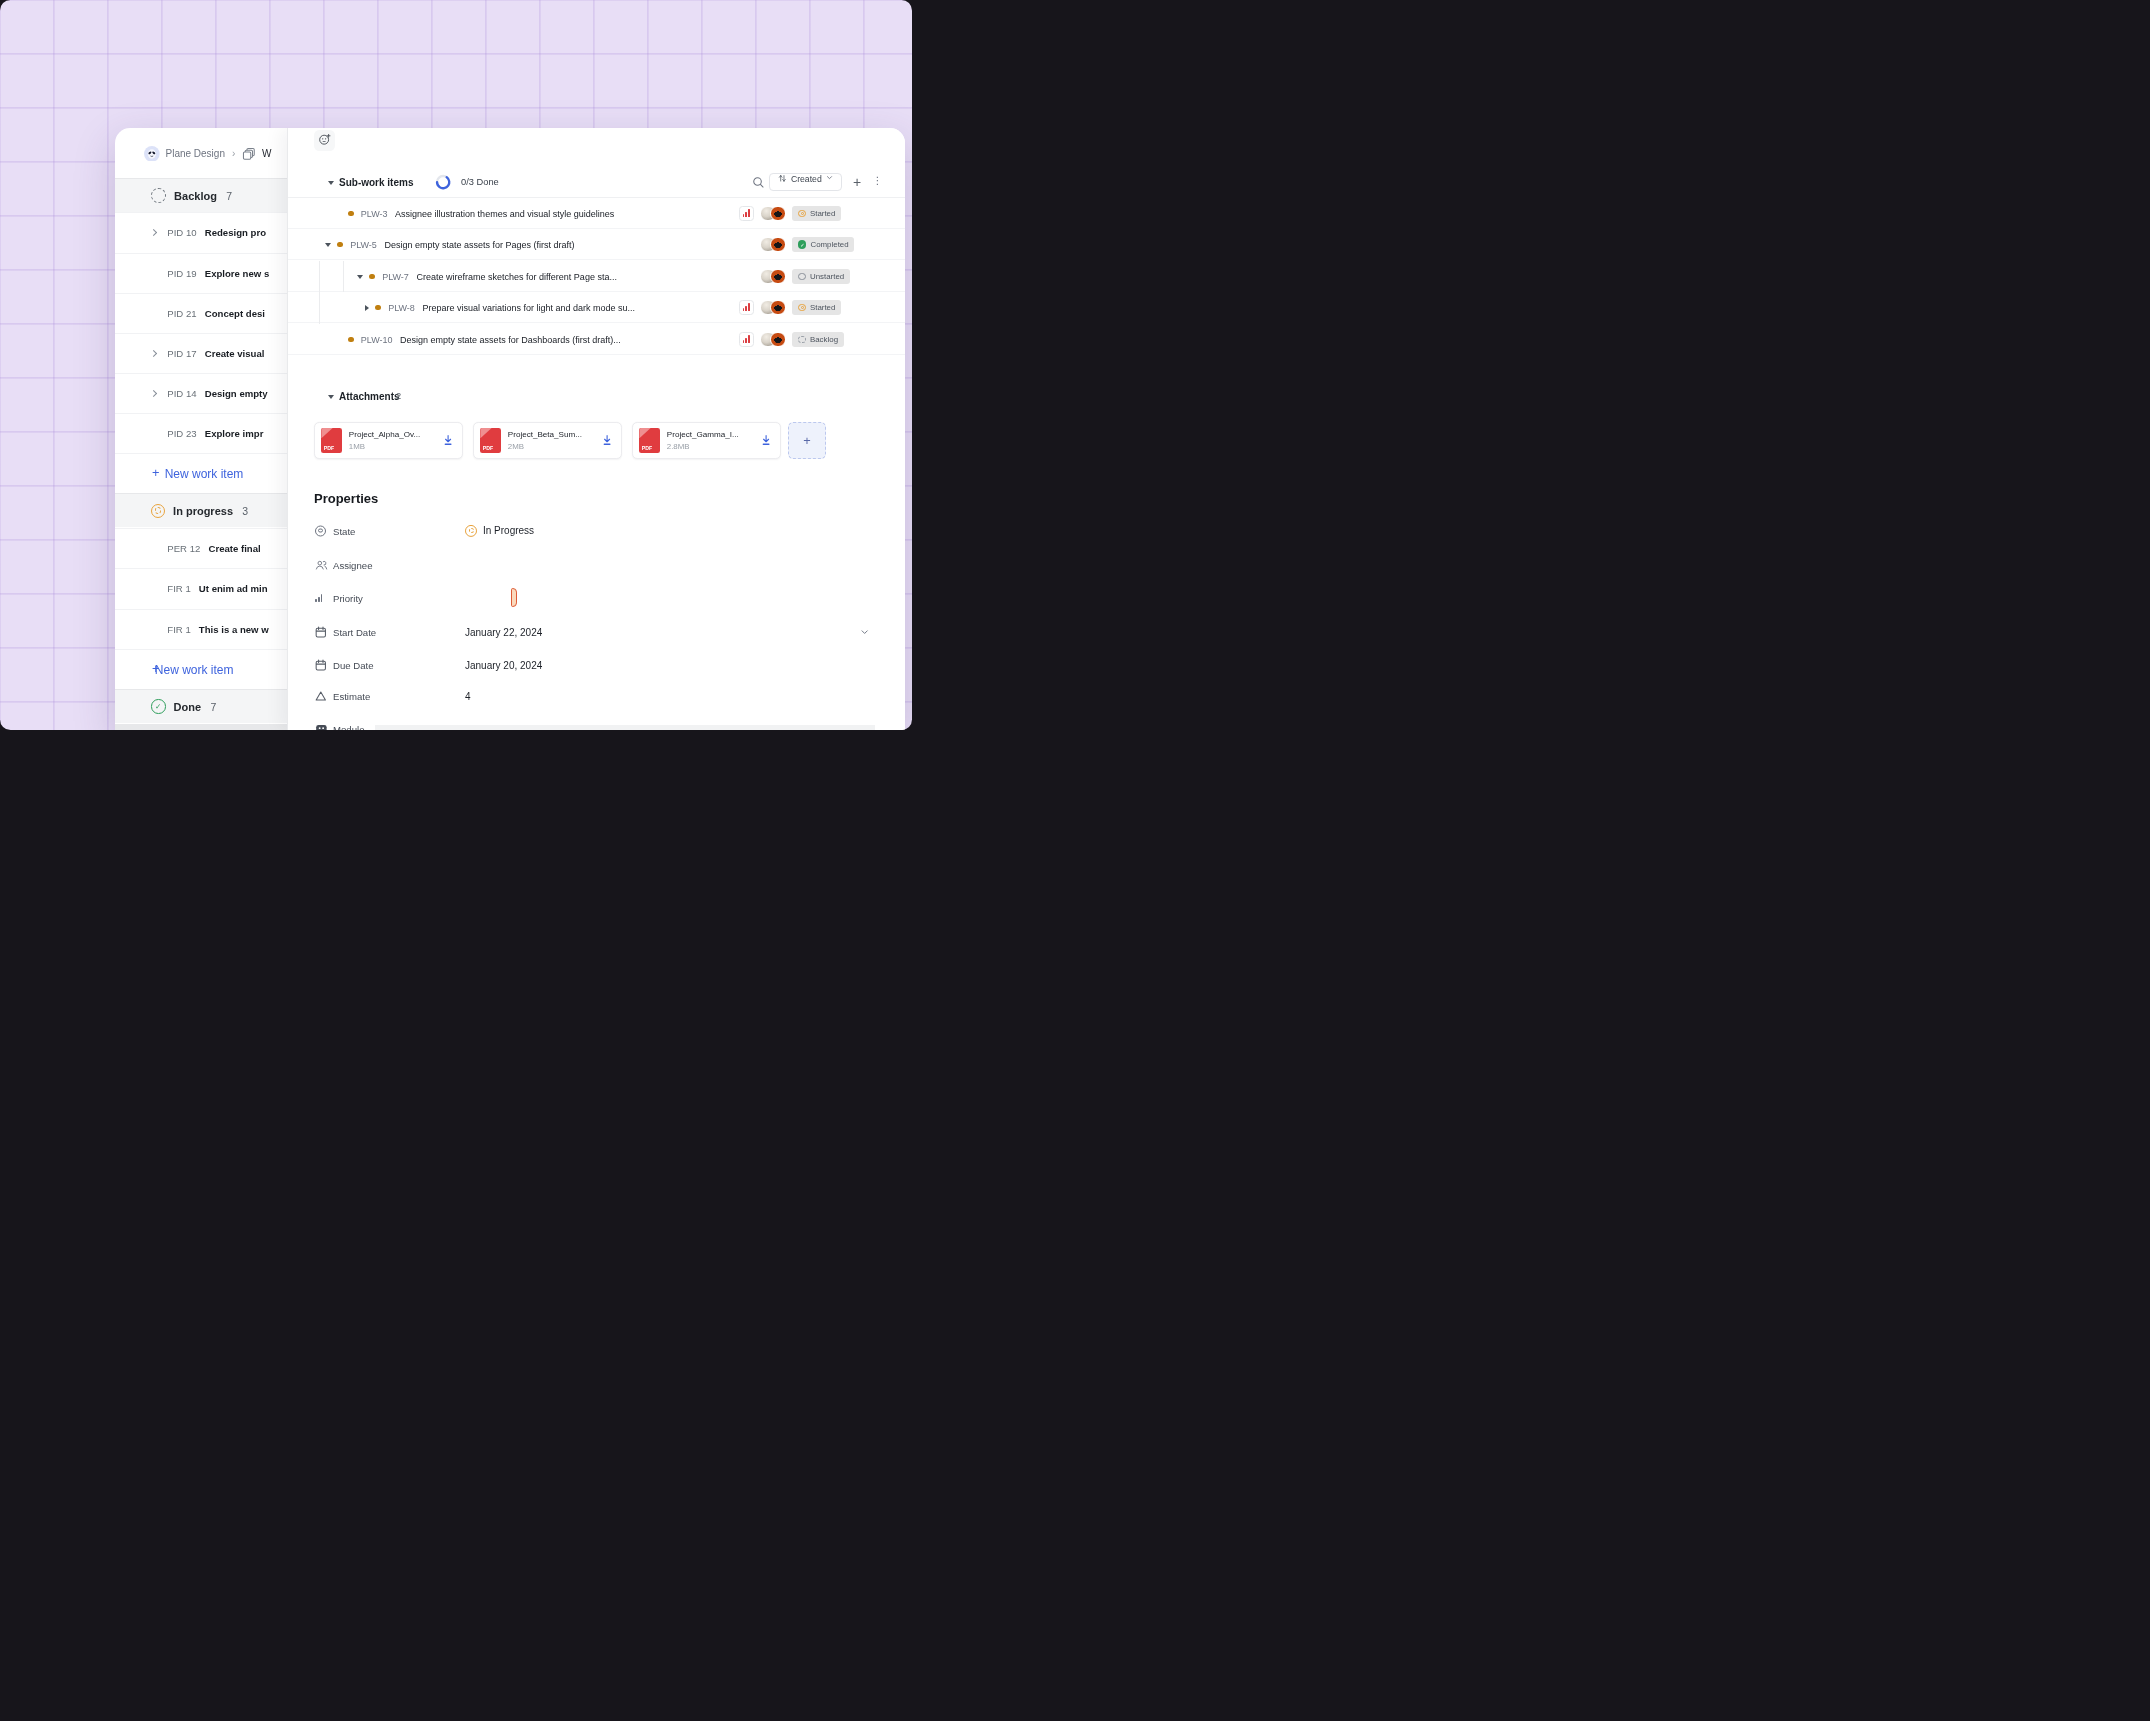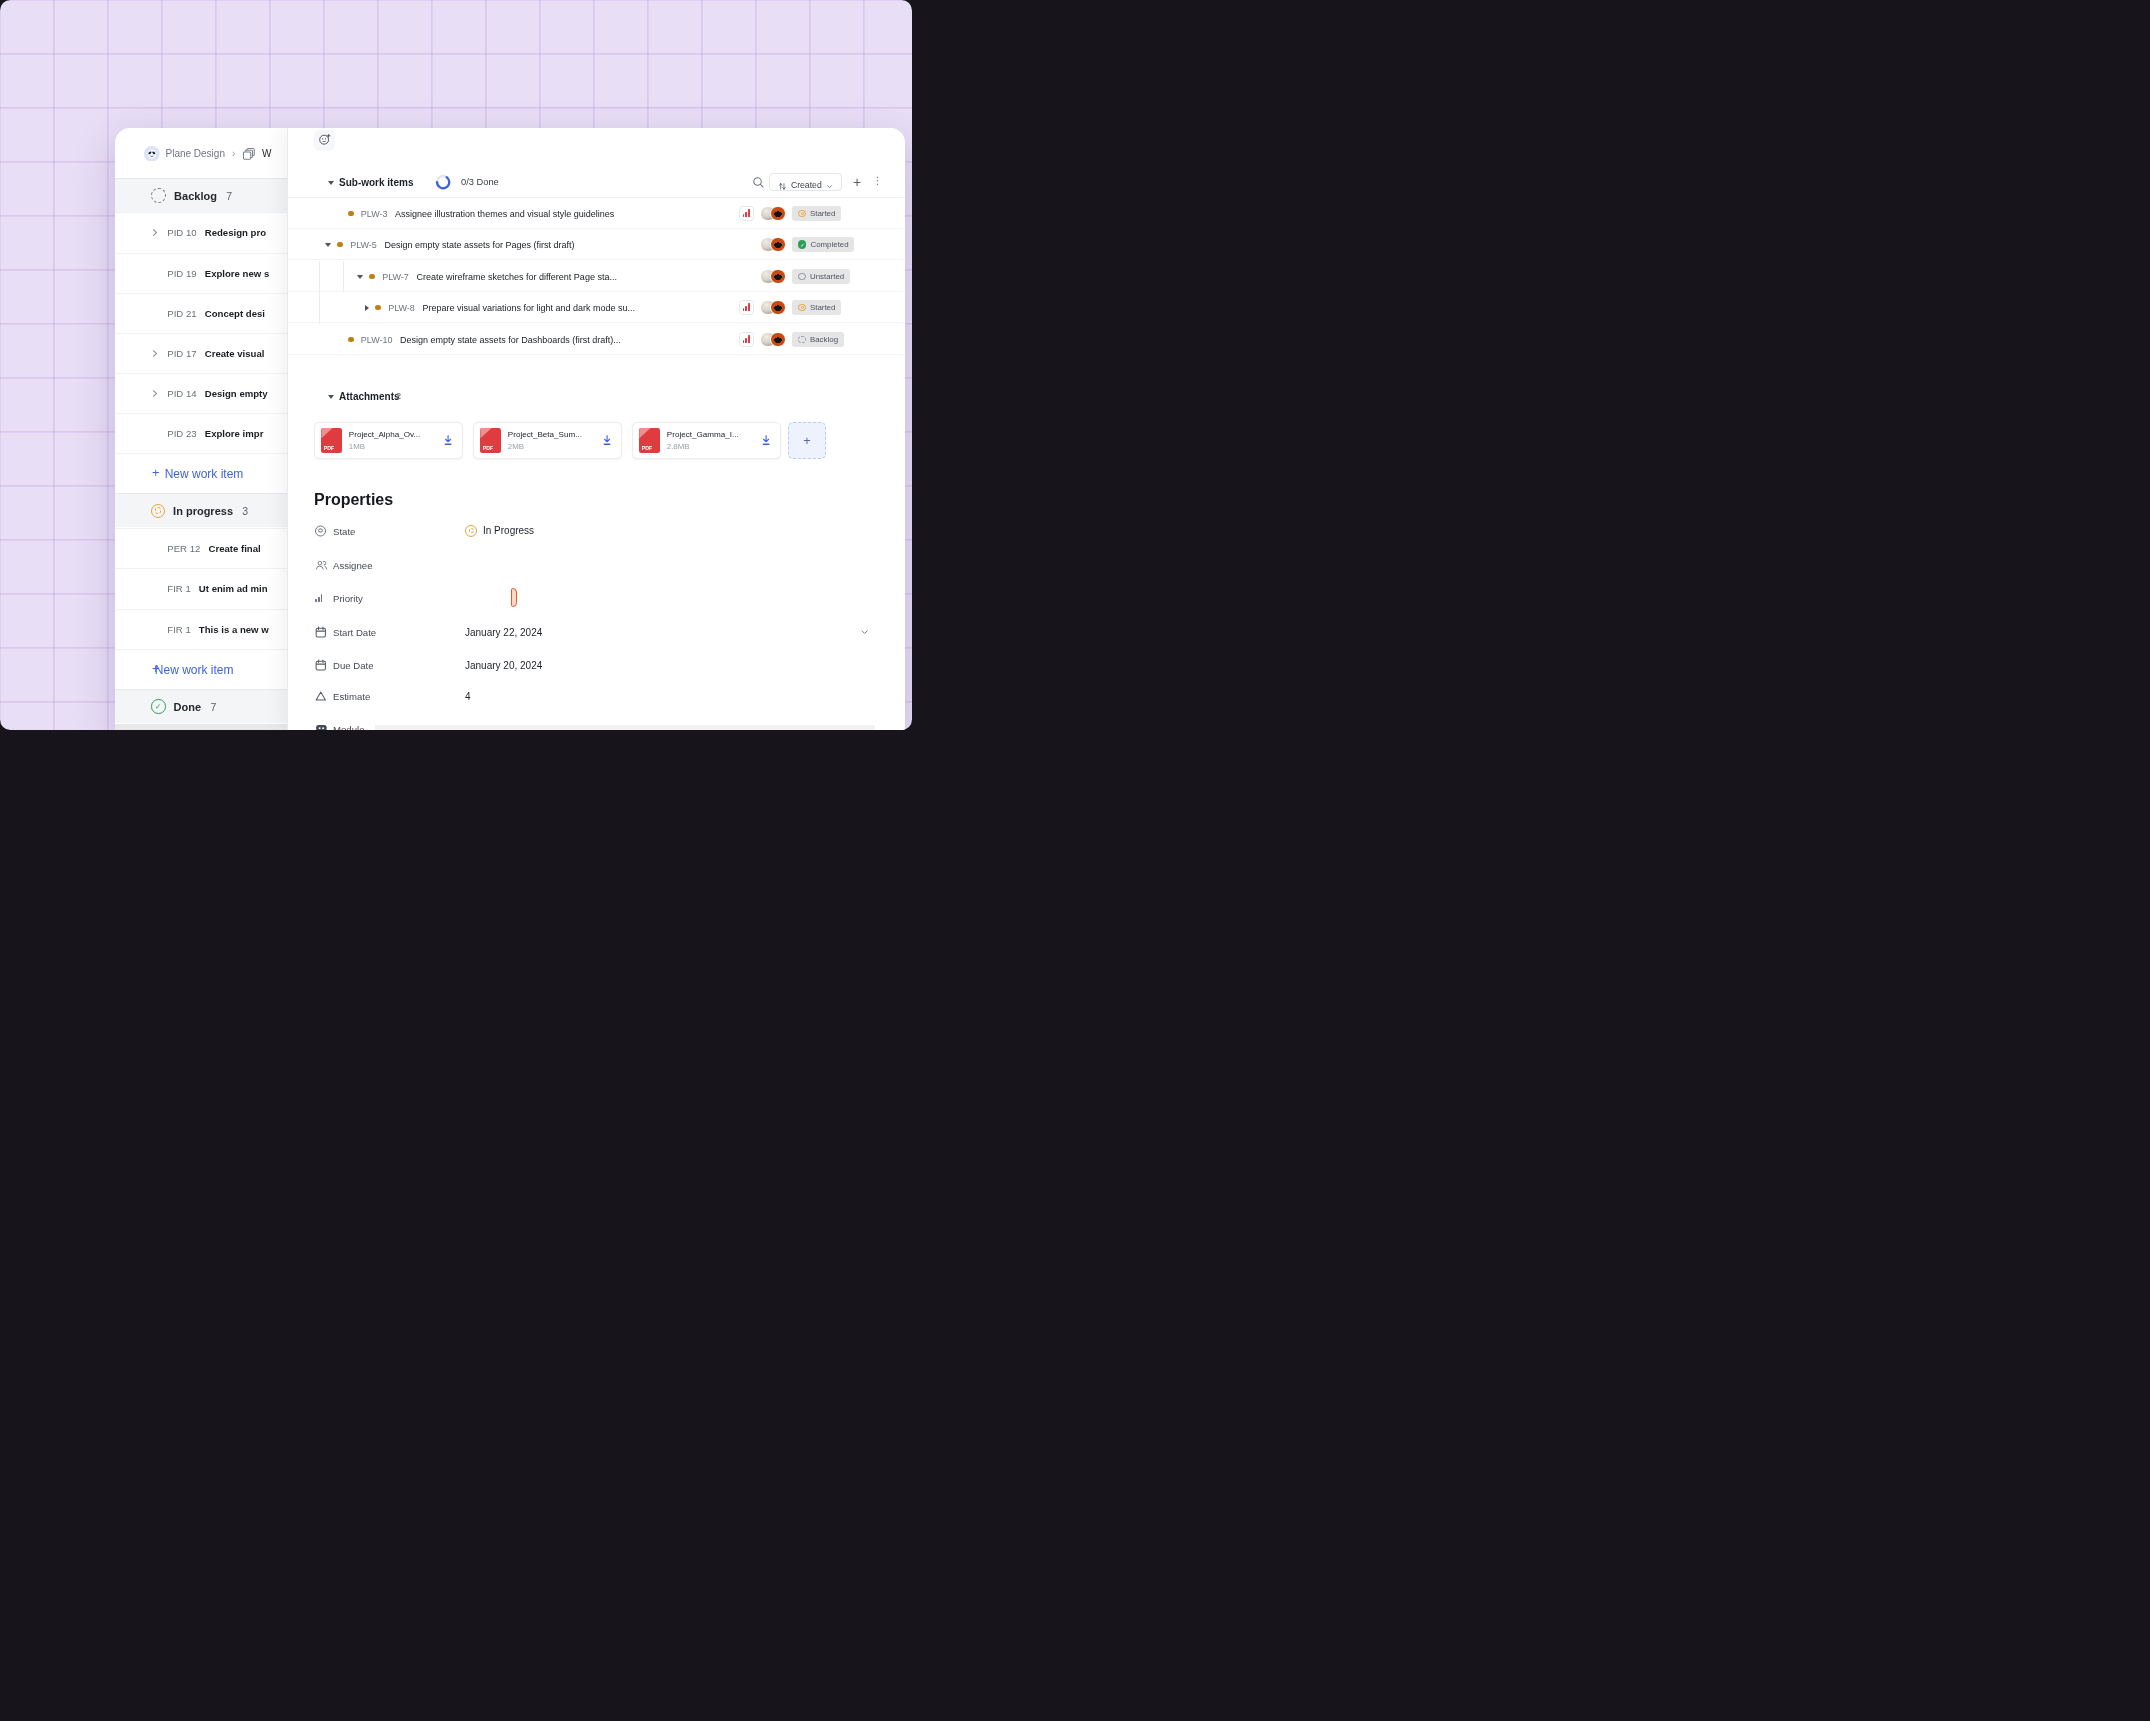--- a/index.html
+++ b/index.html
@@ -63,21 +63,21 @@
   .tri-down{ width:0; height:0; border-left:3.5px solid transparent; border-right:3.5px solid transparent; border-top:4.1px solid #4c535c; }
   .tri-right{ width:0; height:0; border-top:3.5px solid transparent; border-bottom:3.5px solid transparent; border-left:4.1px solid #4c535c; }
 
   .swi-head{ position:absolute; left:0; top:44px; width:619px; height:23px; }
   .swi-tri{ position:absolute; left:40px; top:8.7px; }
   .swi-title{ position:absolute; left:51px; top:4.7px; font-size:10px; font-weight:600; color:#1c2127; }
   .swi-ring{ position:absolute; left:147px; top:2.3px; }
   .swi-progress{ position:absolute; left:173px; top:4.7px; font-size:9.3px; color:#3a414b; }
   .swi-search{ position:absolute; left:464px; top:4.1px; }
   .sort-btn{ position:absolute; left:481px; top:1.2px; width:73px; height:18px; border:0.6px solid #e3e5e9; border-radius:4.1px;
-    display:flex; align-items:flex-end; justify-content:center; gap:4.7px; background:#fff; }
+    display:flex; align-items:flex-start; justify-content:center; gap:4.7px; background:#fff; }
   .sort-label{ font-size:8.7px; color:#3f4650; }
   .swi-plus{ position:absolute; left:565px; top:1.7px; font-size:14px; color:#596069; font-weight:300; }
   .swi-dots{ position:absolute; left:584px; top:2.3px; font-size:10.5px; color:#6e7480; letter-spacing:0; }
 
   .swi-divider{ position:absolute; left:0; top:69px; width:619px; height:0.6px; background:#eff0f2; }
 
   .wrow{ position:absolute; left:0; width:619px; height:31px; border-bottom:0.6px solid #f3f4f6; }
   .wrow-left{ position:absolute; top:0; height:31px; display:flex; align-items:center; gap:0; white-space:nowrap; }
   .wdot{ width:5.8px; height:5.8px; border-radius:50%; background:#c07f10; flex:none; }
   .wid{ margin-left:7px; font-size:9px; color:#6e7480; }
@@ -114,21 +114,21 @@
   .pdf-ic{ position:relative; width:20.4px; height:25.6px; margin-left:6.4px; background:#e03c3f; border-radius:2.3px; flex:none; overflow:hidden; }
   .pdf-fold{ position:absolute; left:0; top:0; width:11.6px; height:10.5px; background:#ef8f90; clip-path:polygon(0 0,100% 0,0 100%); }
   .pdf-tag{ position:absolute; left:2.3px; bottom:2.3px; color:#fff; font-size:5.2px; font-weight:700; }
   .att-meta{ margin-left:7px; display:flex; flex-direction:column; gap:2.9px; min-width:0; }
   .att-name{ font-size:8.1px; font-weight:500; color:#23272e; white-space:nowrap; }
   .att-size{ font-size:7.9px; color:#9aa0a8; }
   .att-dl{ margin-left:auto; margin-right:7.6px; flex:none; }
   .att-add{ position:absolute; left:500px; top:294px; width:38px; height:37px; border:0.9px dashed #bcc8ee; border-radius:5.2px;
     background:#eef2fc; color:#5868a8; font-size:12.8px; display:flex; align-items:center; justify-content:center; }
 
-  .props-title{ position:absolute; left:26px; top:363px; font-size:16px; font-weight:600; color:#16191e; }
+  .props-title{ position:absolute; left:26px; top:363px; font-size:13px; font-weight:600; color:#16191e; }
   .prop-row{ position:absolute; left:0; width:619px; height:23px; }
   .prop-ic{ position:absolute; left:27px; top:50%; transform:translateY(-50%); }
   .prop-label{ position:absolute; left:45px; top:50%; transform:translateY(-50%); font-size:9.6px; color:#454b55; }
   .prop-value{ position:absolute; left:177px; top:50%; transform:translateY(-50%); font-size:10px; color:#1d2128; white-space:nowrap; }
   .state-val{ position:absolute; left:177px; top:50%; transform:translateY(-50%); display:flex; align-items:center; gap:5.8px; }
   .state-val .ic-inprog{ width:12.2px; height:12.2px; border-width:1.2px; }
   .state-val .ic-inprog .inner{ width:5.2px; height:5.2px; }
   .state-val-text{ font-size:10px; color:#1d2128; }
   .ic-state-label{ width:11px; height:11px; border:1.2px solid #6e7480; border-radius:50%; display:flex; align-items:center; justify-content:center; }
   .ic-state-label i{ display:block; width:4.1px; height:4.1px; border:1.2px solid #6e7480; border-radius:50%; }

